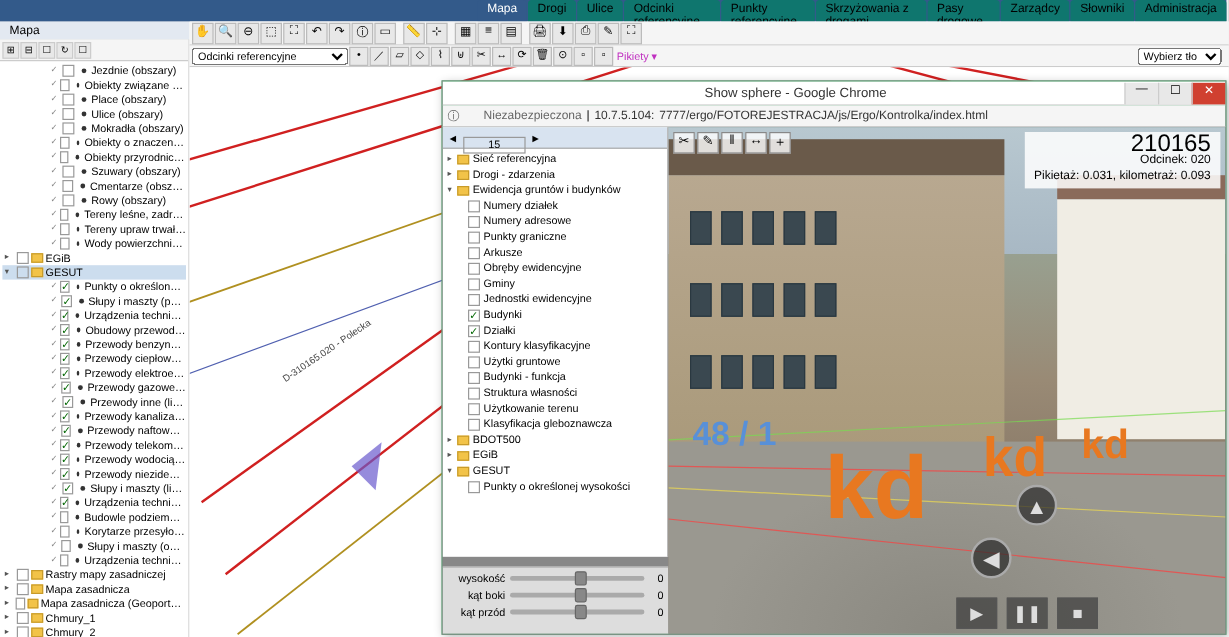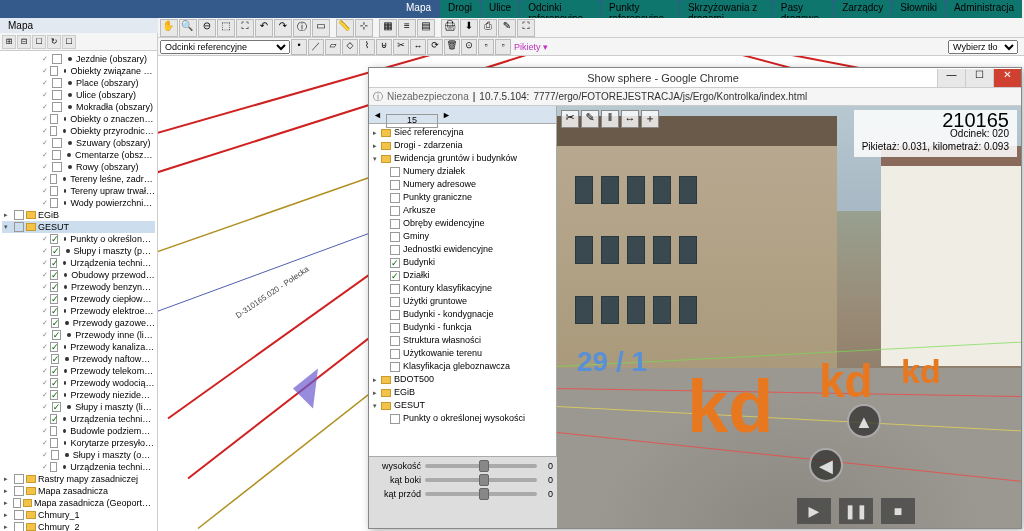--- a/index.html
+++ b/index.html
@@ -47,21 +47,21 @@
   
   
   .popup { position: absolute; top: 67px; left: 368px; width: 654px; height: 462px; background: #22c55e; border: 1px solid #888; box-shadow: 2px 2px 8px rgba(0,0,0,0.3); }
   .popup-titlebar { height: 20px; background: #fff; display: flex; align-items: center; justify-content: space-between; border-bottom: 1px solid #ccc; }
   .popup-title { flex: 1; text-align: center; font-size: 11px; color: #333; }
   .popup-win-btns { display: flex; }
   .popup-win-btn { width: 28px; height: 18px; background: #e8e8e8; border-left: 1px solid #ccc; text-align: center; font-size: 10px; cursor: pointer; }
   .popup-win-btn.close { background: #d04030; color: #fff; }
   .popup-url { height: 18px; background: #f5f5f5; border-bottom: 1px solid #ccc; display: flex; align-items: center; font-size: 10px; padding: 0 4px; gap: 4px; }
   .popup-url-i { color: #666; }
-  .popup-url-lbl { color: #666; }
+  .popup-url-lbl { color: #666; margin-left: 16px; }
   .popup-url-path { color: #333; }
   
   .popup-body { position: absolute; top: 38px; left: 0; right: 0; bottom: 0; background: #888; }
   
   
   .photo { position: absolute; top: 0; right: 0; bottom: 0; left: 188px; background: linear-gradient(to bottom, #b8c8d0 0%, #a8b8c4 25%, #98a090 25%, #998a75 50%, #8a7a68 70%, #9a9890 100%); overflow: hidden; }
   .building { position: absolute; left: 0; top: 40px; width: 280px; height: 260px; background: linear-gradient(to bottom, #b8a890 0%, #a89878 100%); }
   .building::before { content:''; position:absolute; top:-30px; left:0; right:0; height:30px; background:#6a5a4a; }
   .windows-row { position: absolute; display: flex; gap: 8px; }
   .window { width: 18px; height: 28px; background: #3a4850; border: 1px solid #2a3840; }
@@ -93,21 +93,21 @@
   .popup-tree { font-size: 9px; line-height: 13px; padding: 2px; }
   .ptree-item { display: flex; align-items: center; white-space: nowrap; }
   .ptree-item.l1 { padding-left: 2px; }
   .ptree-item.l2 { padding-left: 16px; }
   .ptree-item .pfolder { width: 10px; height: 8px; background: #f2c348; border: 1px solid #c89b2a; margin-right: 3px; }
   .ptree-item .pchk { width: 10px; height: 10px; border: 1px solid #999; margin: 0 3px; position: relative; }
   .ptree-item .pchk.checked::after { content: '✓'; position: absolute; top: -2px; left: 0; font-size: 9px; color: #060; }
   .ptree-item .pexp { width: 8px; color: #555; font-size: 7px; }
   
   
-  .popup-controls { position: absolute; left: 0; bottom: 0; width: 188px; height: 72px; background: #ddd; border-top: 1px solid #aaa; padding: 2px 4px; font-size: 9px; }
+  .popup-controls { position: absolute; left: 0; bottom: 0; width: 188px; height: 56px; background: #ddd; border-top: 1px solid #aaa; padding: 2px 4px; font-size: 9px; }
   .slider-row { display: flex; align-items: center; height: 14px; gap: 4px; }
   .slider-row label { width: 48px; text-align: right; }
   .slider-track { flex: 1; height: 4px; background: #aaa; border-radius: 2px; position: relative; }
   .slider-thumb { position: absolute; top: -4px; width: 10px; height: 12px; background: #888; border: 1px solid #666; border-radius: 2px; }
   .slider-val { width: 12px; text-align: right; }
   .playback { position: absolute; bottom: 4px; left: 240px; display: flex; gap: 8px; }
   .play-btn { width: 34px; height: 26px; background: rgba(60,60,60,0.7); color: #ddd; text-align: center; line-height: 24px; font-size: 14px; cursor: pointer; border: 1px solid #555; }
 </style>
 </head>
 <body>
@@ -480,21 +480,20 @@
           <div class="ptree-item l2"><span class="pchk "></span>Numery adresowe</div>
           <div class="ptree-item l2"><span class="pchk "></span>Punkty graniczne</div>
           <div class="ptree-item l2"><span class="pchk "></span>Arkusze</div>
           <div class="ptree-item l2"><span class="pchk "></span>Obręby ewidencyjne</div>
           <div class="ptree-item l2"><span class="pchk "></span>Gminy</div>
           <div class="ptree-item l2"><span class="pchk "></span>Jednostki ewidencyjne</div>
           <div class="ptree-item l2"><span class="pchk checked"></span>Budynki</div>
           <div class="ptree-item l2"><span class="pchk checked"></span>Działki</div>
           <div class="ptree-item l2"><span class="pchk "></span>Kontury klasyfikacyjne</div>
           <div class="ptree-item l2"><span class="pchk "></span>Użytki gruntowe</div>
-          <div class="ptree-item l2"><span class="pchk "></span>Budynki - kondygnacje</div>
           <div class="ptree-item l2"><span class="pchk "></span>Budynki - funkcja</div>
           <div class="ptree-item l2"><span class="pchk "></span>Struktura własności</div>
           <div class="ptree-item l2"><span class="pchk "></span>Użytkowanie terenu</div>
           <div class="ptree-item l2"><span class="pchk "></span>Klasyfikacja gleboznawcza</div>
           <div class="ptree-item l1"><span class="pexp">▸</span><span class="pfolder"></span>BDOT500</div>
           <div class="ptree-item l1"><span class="pexp">▸</span><span class="pfolder"></span>EGiB</div>
           <div class="ptree-item l1"><span class="pexp">▾</span><span class="pfolder"></span>GESUT</div>
           <div class="ptree-item l2"><span class="pchk "></span>Punkty o określonej wysokości</div>
         </div>
     </div>
@@ -546,21 +545,21 @@
             <div class="window"></div>
             <div class="window"></div>
         </div>
       </div>
       <div class="church"></div>
       <div class="ground"></div>
       <div class="perspective-line" style="top:282px; left:0; width:470px; transform:rotate(1deg);"></div>
       <div class="perspective-line" style="top:326px; left:0; width:470px; transform:rotate(6deg);"></div>
       <div class="perspective-line g" style="top:260px; left:0; width:470px; transform:rotate(-3deg);"></div>
       <div class="perspective-line y" style="top:300px; left:0; width:470px; transform:rotate(3deg);"></div>
-      <div class="overlay-label" style="top:240px; left:20px;">29 / 1</div>
+      <div class="overlay-label" style="top:240px; left:20px;">48 / 1</div>
       <div class="overlay-kd" style="top:258px; left:130px; font-size:74px;">kd</div>
       <div class="overlay-kd" style="top:248px; left:262px; font-size:46px;">kd</div>
       <div class="overlay-kd" style="top:246px; left:344px; font-size:34px;">kd</div>
       <div class="photo-tools">
         <div class="photo-tool">✂</div>
         <div class="photo-tool">✎</div>
         <div class="photo-tool">‖</div>
         <div class="photo-tool">↔</div>
         <div class="photo-tool">＋</div>
       </div>

